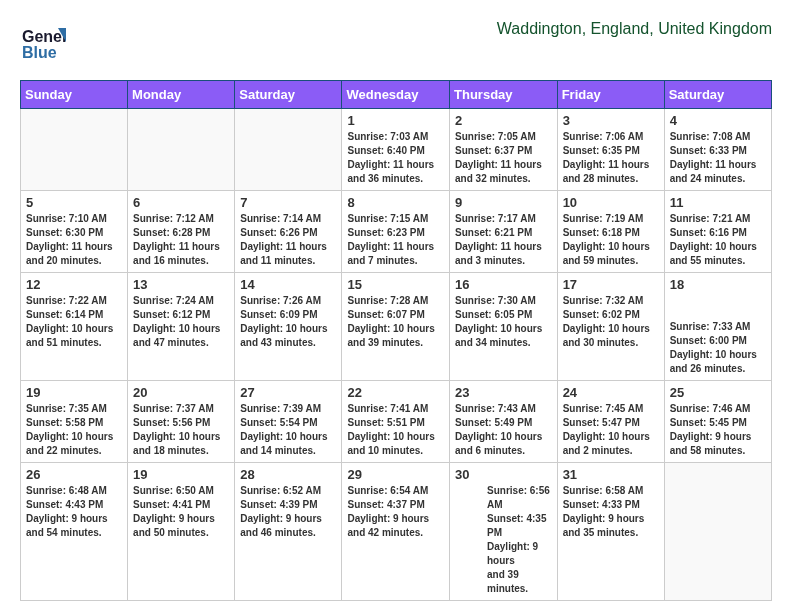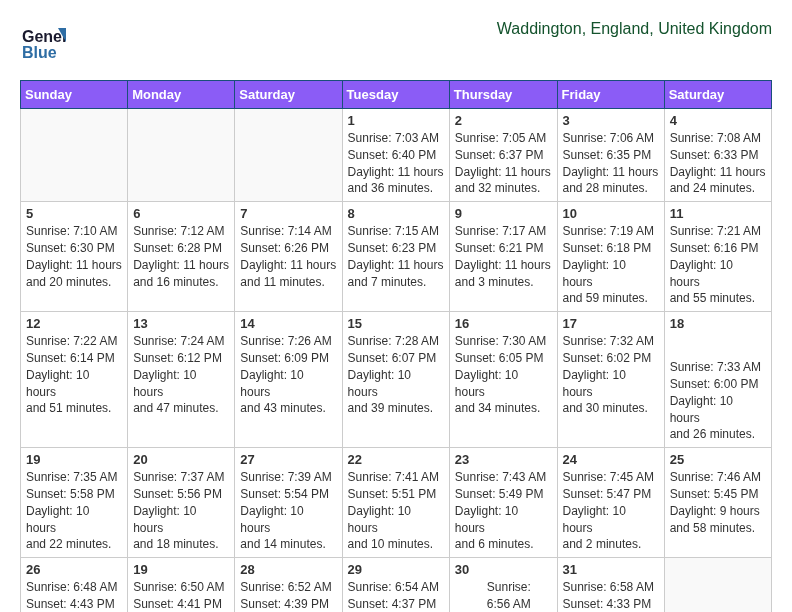--- a/index.html
+++ b/index.html
@@ -56,23 +56,24 @@
     .calendar td.empty {
       background: #f9f9f9;
     }
     .day-num {
       font-size: 13px;
       font-weight: bold;
       color: #333;
       margin-bottom: 2px;
     }
     .day-info {
-      font-size: 12px;
+      font-size: 10px;
       color: #333;
       line-height: 1.4;
+      font-weight: bold;
     }
     
     .logo-wrap {
       display: flex;
       align-items: center;
     }
   </style>
 </head>
 <body>
 
@@ -91,21 +92,21 @@
   </div>
 </div>
 
 <table class="calendar">
   <thead>
     <tr>
 
     <th>Sunday</th>
         <th>Monday</th>
         <th>Saturday</th>
-        <th>Tuesday</th>
+        <th>Wednesday</th>
         <th>Thursday</th>
         <th>Friday</th>
         <th>Saturday</th>
       </tr>
   </thead>
   <tbody id="calendar-body">
   <tr>
         <td class="empty"></td>
         <td class="empty"></td>
         <td class="empty"></td>

